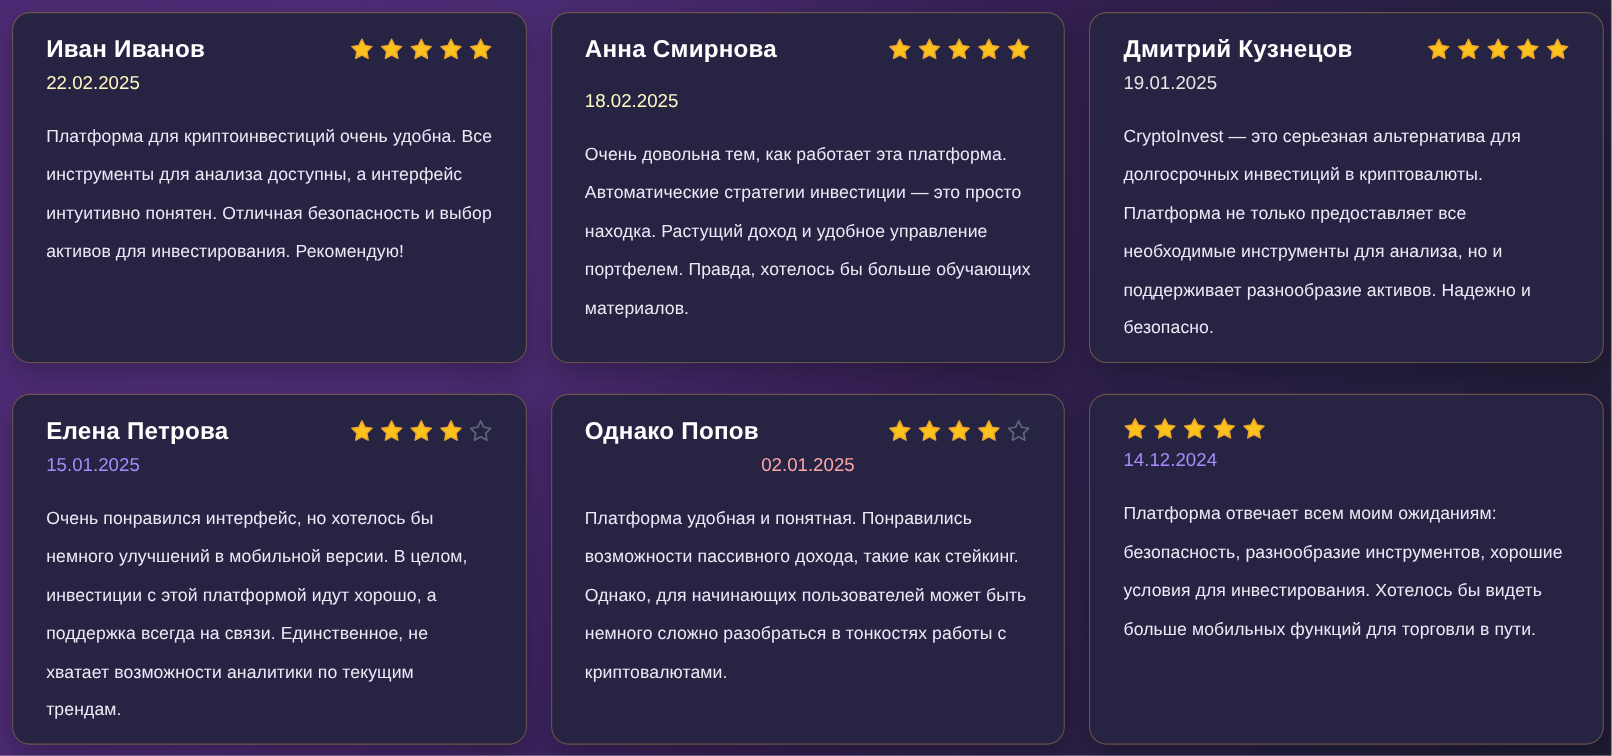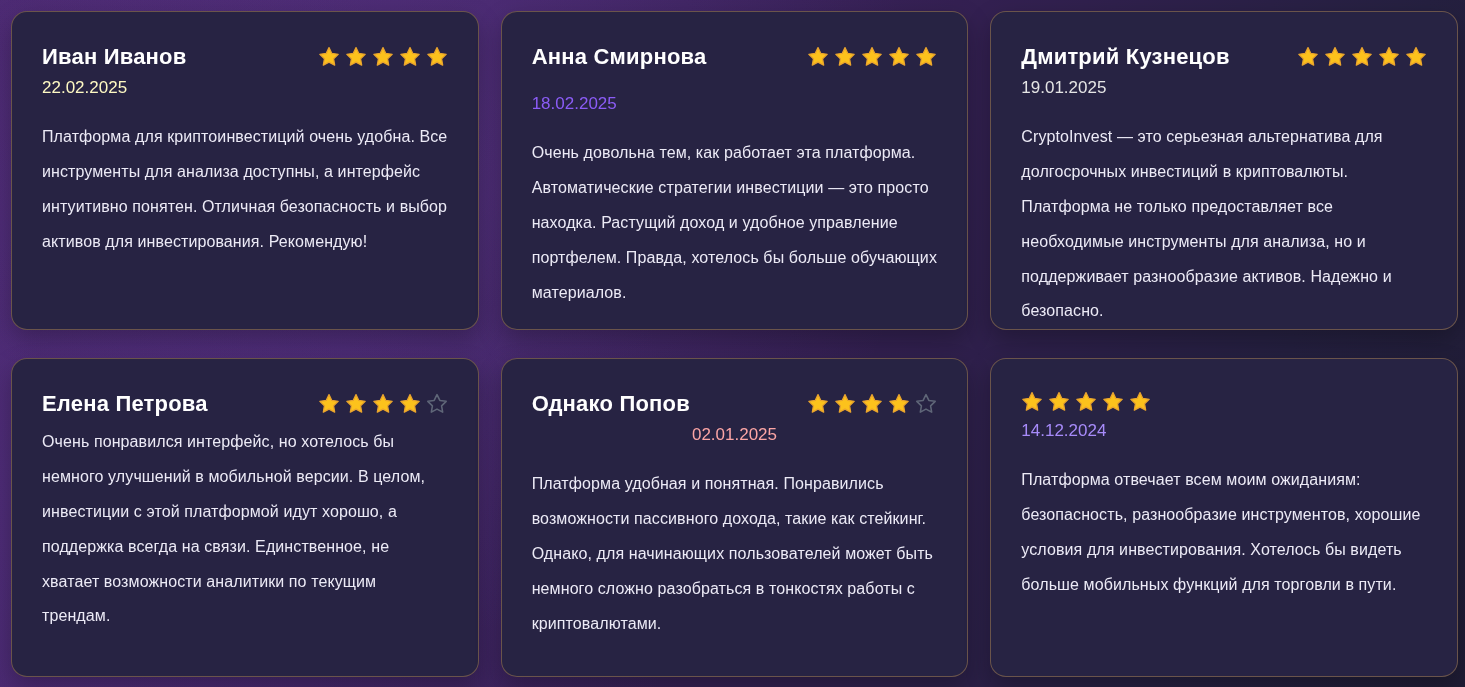--- a/index.html
+++ b/index.html
@@ -26,21 +26,21 @@
     column-gap: 22px;
     row-gap: 28px;
     width: 100%;
     height: 100%;
   }
 
   .card {
     background: #272343;
     border: 1px solid rgba(216, 165, 90, 0.38);
     border-radius: 16px;
-    padding: 32px 30px 26px 30px;
+    padding: 20px 30px 26px 30px;
     box-shadow: 0 10px 24px rgba(0, 0, 0, 0.25);
   }
 
   .card-header {
     display: flex;
     justify-content: space-between;
     align-items: center;
     margin-bottom: 8px;
   }
 
@@ -118,21 +118,21 @@
             <path d="M12 1.8l3.1 6.3 6.9 1-5 4.9 1.2 6.9-6.2-3.3-6.2 3.3 1.2-6.9-5-4.9 6.9-1z" fill="#fcc21c" stroke="#e9a42d" stroke-width="1.4" stroke-linejoin="round"></path>
           </svg>
           <svg width="22" height="22" viewBox="0 0 24 24">
             <path d="M12 1.8l3.1 6.3 6.9 1-5 4.9 1.2 6.9-6.2-3.3-6.2 3.3 1.2-6.9-5-4.9 6.9-1z" fill="#fcc21c" stroke="#e9a42d" stroke-width="1.4" stroke-linejoin="round"></path>
           </svg>
           <svg width="22" height="22" viewBox="0 0 24 24">
             <path d="M12 1.8l3.1 6.3 6.9 1-5 4.9 1.2 6.9-6.2-3.3-6.2 3.3 1.2-6.9-5-4.9 6.9-1z" fill="#fcc21c" stroke="#e9a42d" stroke-width="1.4" stroke-linejoin="round"></path>
           </svg>
         </div>
     </div>
-    <div class="review-date" style="color: #8b5cf6; margin-top: 24px;">18.02.2025</div>
+    <div class="review-date" style="color: #fef9c3; margin-top: 24px;">18.02.2025</div>
     <p class="review-text">Очень довольна тем, как работает эта платформа. Автоматические стратегии инвестиции — это просто находка. Растущий доход и удобное управление портфелем. Правда, хотелось бы больше обучающих материалов.</p>
   </article>
 
   <article class="card">
     <div class="card-header">
       <h3 class="reviewer-name">Дмитрий Кузнецов</h3>
       <div class="stars">
           <svg width="22" height="22" viewBox="0 0 24 24">
             <path d="M12 1.8l3.1 6.3 6.9 1-5 4.9 1.2 6.9-6.2-3.3-6.2 3.3 1.2-6.9-5-4.9 6.9-1z" fill="#fcc21c" stroke="#e9a42d" stroke-width="1.4" stroke-linejoin="round"></path>
           </svg>
@@ -168,20 +168,21 @@
             <path d="M12 1.8l3.1 6.3 6.9 1-5 4.9 1.2 6.9-6.2-3.3-6.2 3.3 1.2-6.9-5-4.9 6.9-1z" fill="#fcc21c" stroke="#e9a42d" stroke-width="1.4" stroke-linejoin="round"></path>
           </svg>
           <svg width="22" height="22" viewBox="0 0 24 24">
             <path d="M12 1.8l3.1 6.3 6.9 1-5 4.9 1.2 6.9-6.2-3.3-6.2 3.3 1.2-6.9-5-4.9 6.9-1z" fill="#fcc21c" stroke="#e9a42d" stroke-width="1.4" stroke-linejoin="round"></path>
           </svg>
           <svg width="22" height="22" viewBox="0 0 24 24">
             <path d="M12 1.8l3.1 6.3 6.9 1-5 4.9 1.2 6.9-6.2-3.3-6.2 3.3 1.2-6.9-5-4.9 6.9-1z" fill="none" stroke="#5f6678" stroke-width="1.7" stroke-linejoin="round"></path>
           </svg>
         </div>
     </div>
+    <div class="review-date" style="color: rgb(167, 139, 250);">15.01.2025</div>
     <p class="review-text">Очень понравился интерфейс, но хотелось бы немного улучшений в мобильной версии. В целом, инвестиции с этой платформой идут хорошо, а поддержка всегда на связи. Единственное, не хватает возможности аналитики по текущим трендам.</p>
   </article>
 
   <article class="card">
     <div class="card-header">
       <h3 class="reviewer-name">Однако Попов</h3>
       <div class="stars">
           <svg width="22" height="22" viewBox="0 0 24 24">
             <path d="M12 1.8l3.1 6.3 6.9 1-5 4.9 1.2 6.9-6.2-3.3-6.2 3.3 1.2-6.9-5-4.9 6.9-1z" fill="#fcc21c" stroke="#e9a42d" stroke-width="1.4" stroke-linejoin="round"></path>
           </svg>

